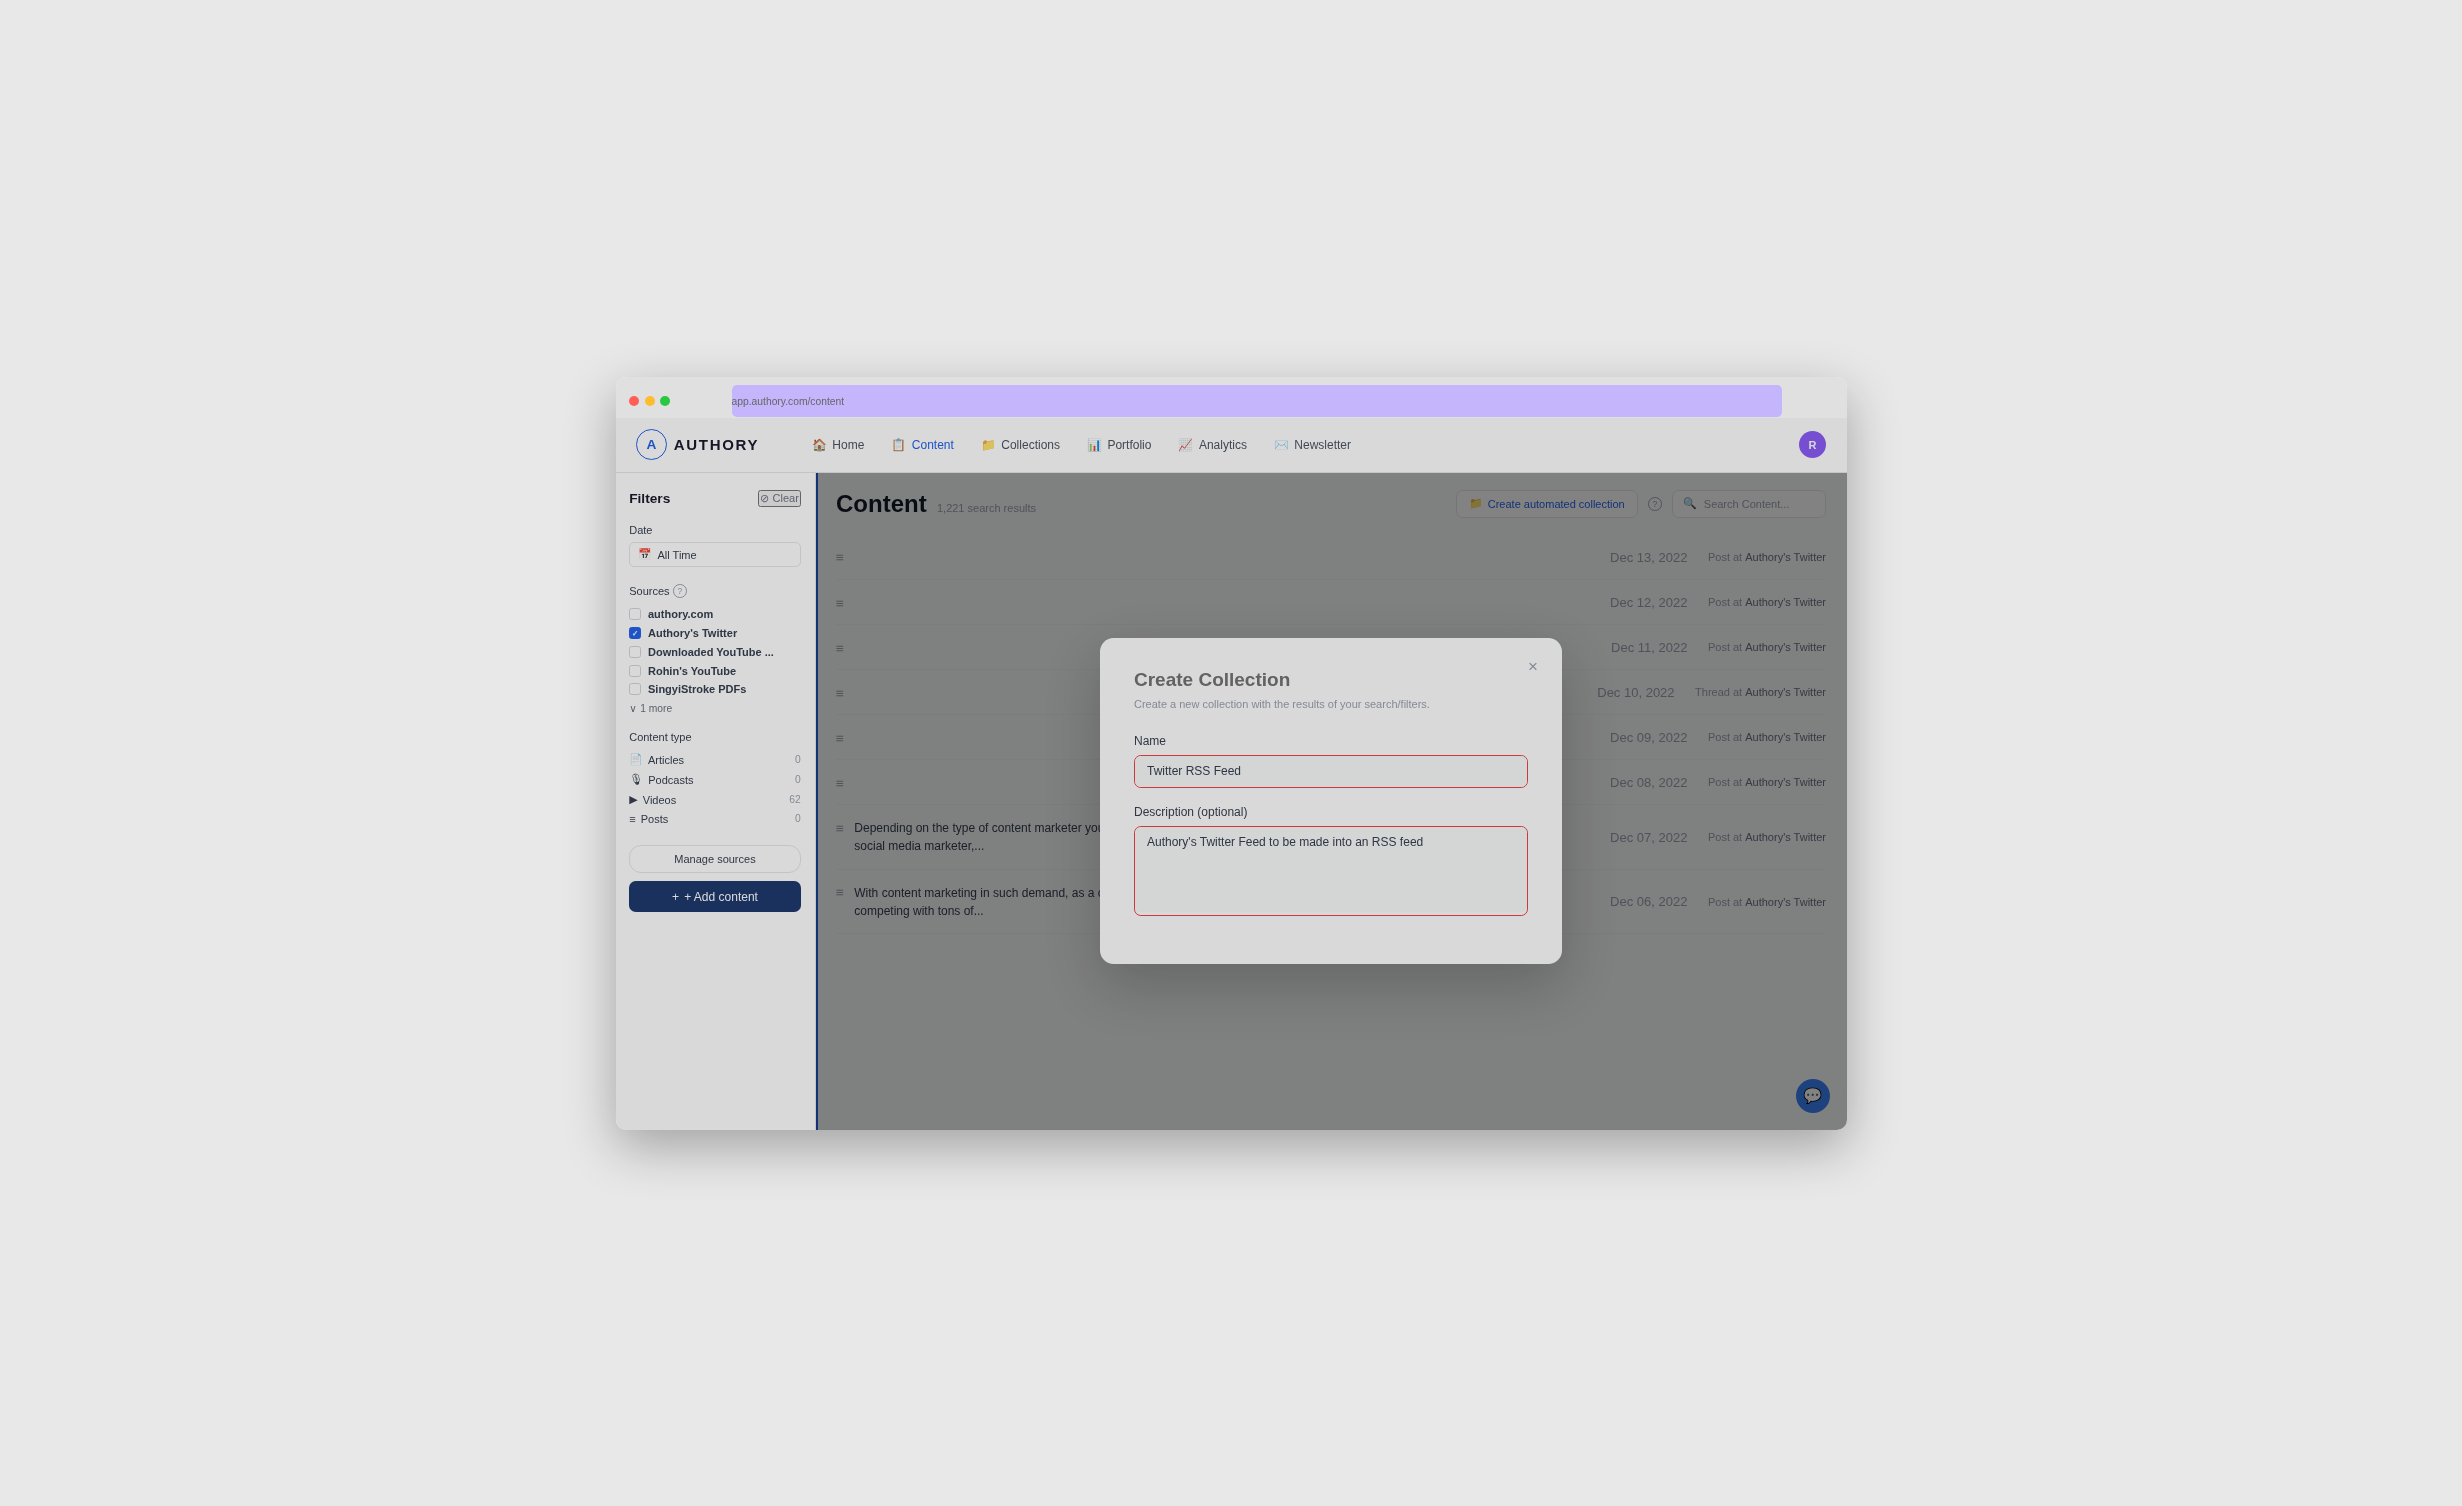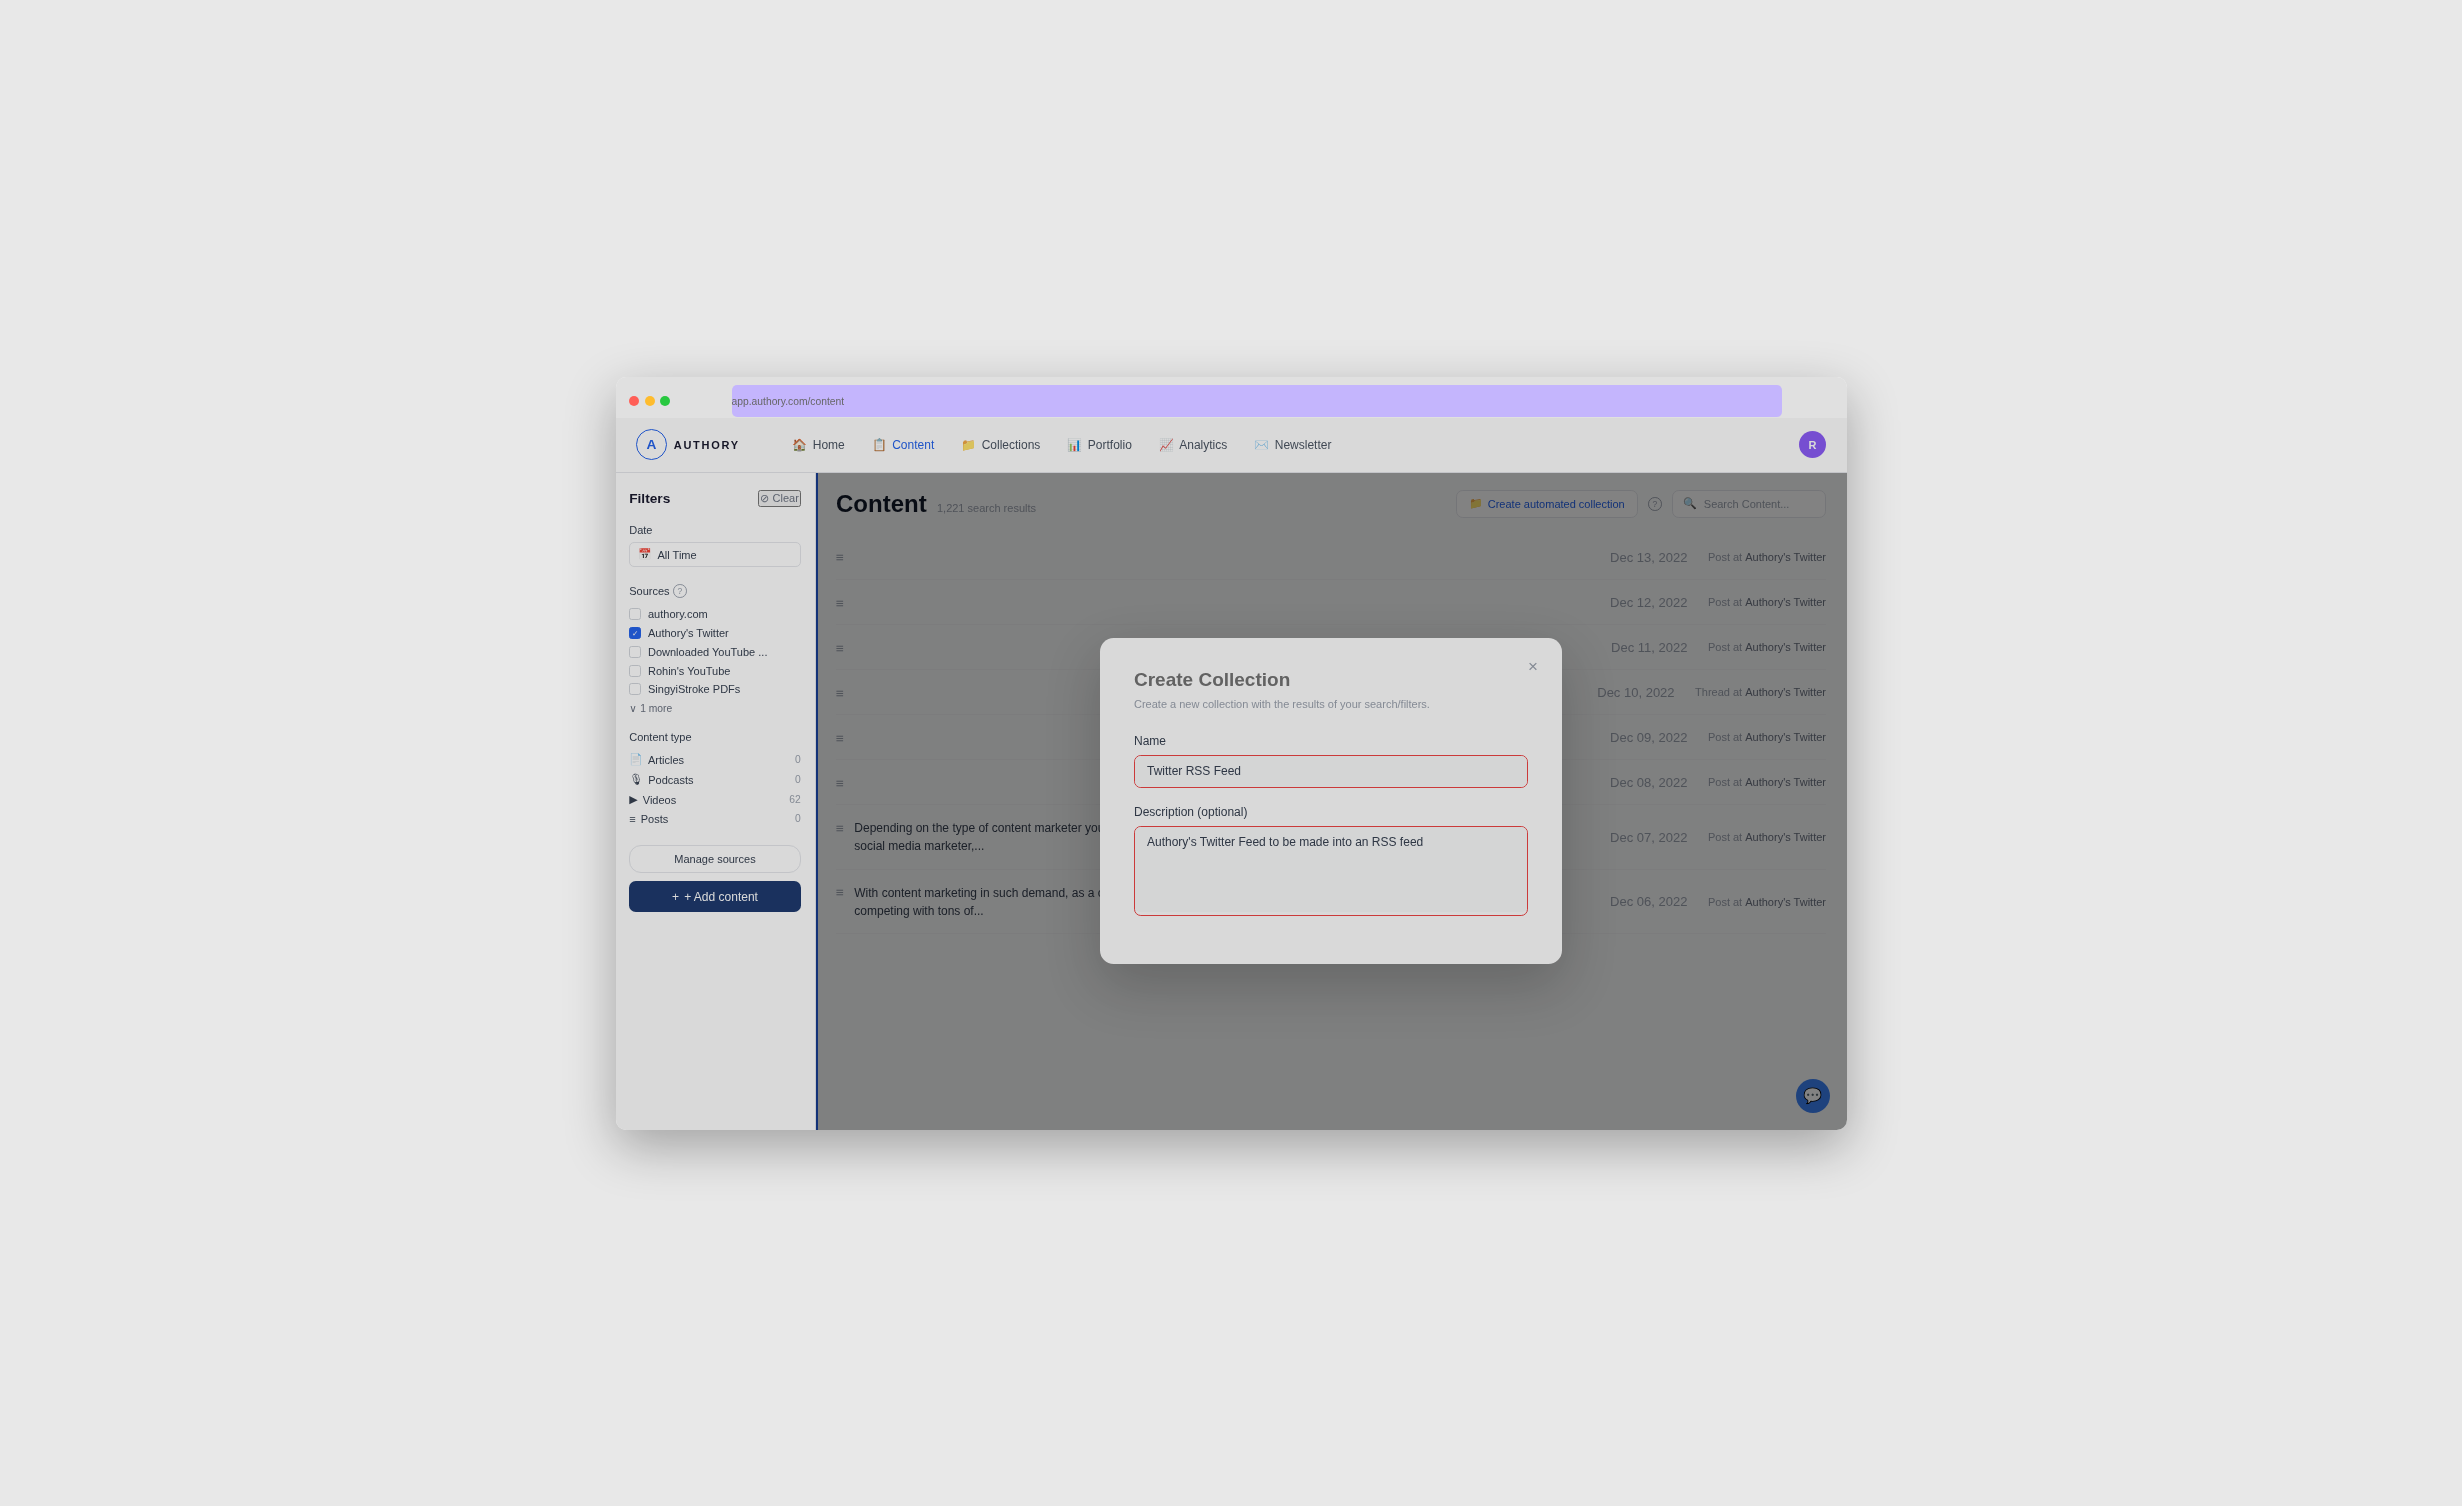--- a/index.html
+++ b/index.html
@@ -87,21 +87,21 @@
       border: 1.7px solid #2563eb;
       border-radius: 50%;
       display: flex;
       align-items: center;
       justify-content: center;
       color: #2563eb;
       font-weight: 700;
       font-size: 13.7px;
     }
     .logo-text {
-      font-size: 11px;
+      font-size: 15px;
       font-weight: 700;
       letter-spacing: 1.7px;
       color: #1a1a2e;
     }
     .nav-links {
       display: flex;
       align-items: center;
       gap: 3.4px;
       flex: 1;
     }
@@ -196,20 +196,21 @@
       color: #374151;
       cursor: pointer;
     }
     .checkbox-item {
       display: flex;
       align-items: flex-end;
       gap: 6.8px;
       padding: 3.4px 0;
       font-size: 11px;
       color: #374151;
+      font-weight: bold;
     }
     .checkbox {
       width: 12px;
       height: 12px;
       border: 0.9px solid #d1d5db;
       border-radius: 2.6px;
       background: white;
       flex-shrink: 0;
     }
     .checkbox.checked {

